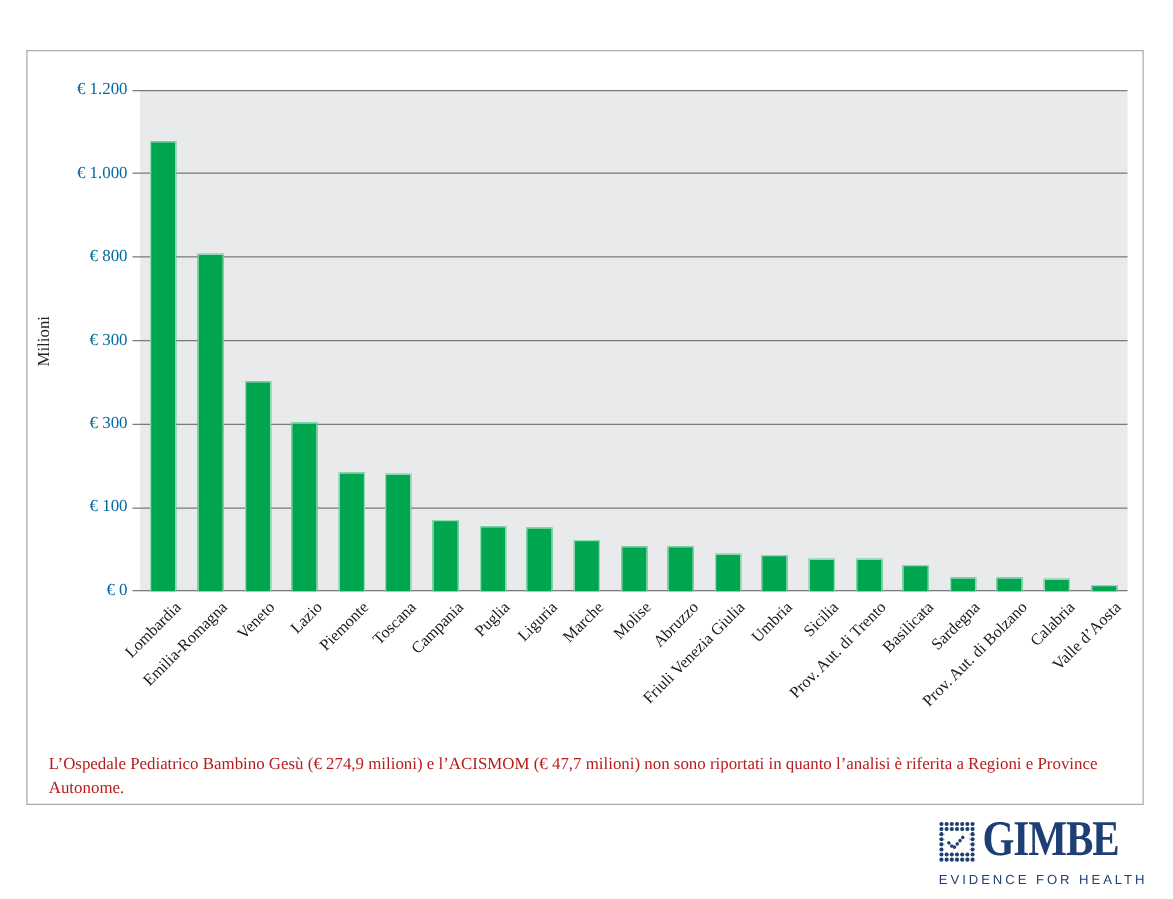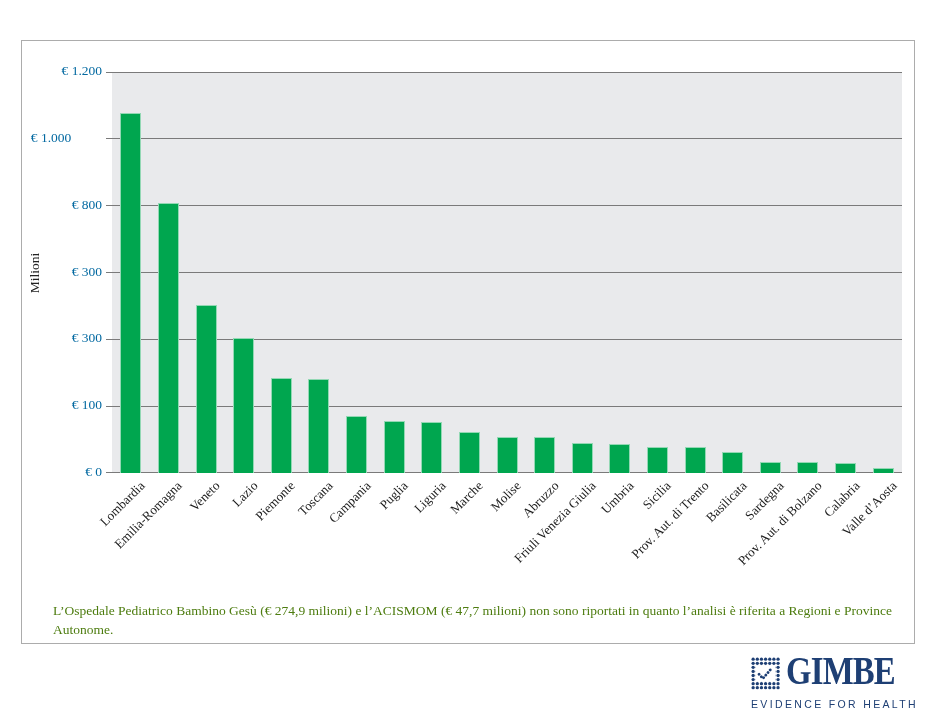--- a/index.html
+++ b/index.html
@@ -15,22 +15,22 @@
   .bar{position:absolute;bottom:0;width:21px;background:#00A64F;
        border:1px solid #93D8B4;border-bottom:none;box-sizing:border-box;z-index:2;}
   .ytick-label{position:absolute;left:0;width:102px;text-align:right;
        font-size:13.5px;color:#0369a1;white-space:nowrap;}
   .xtick-label{position:absolute;top:478px;width:180px;text-align:right;
        font-size:13px;color:#1a1a1a;white-space:nowrap;
        transform:rotate(-45deg);transform-origin:100% 0;}
   .y-axis-title{position:absolute;left:24px;top:72px;width:22px;height:401px;
        display:flex;align-items:center;justify-content:center;}
   .y-axis-title span{transform:rotate(-90deg);white-space:nowrap;font-size:13.5px;color:#222;}
-  .footnote{position:absolute;left:53px;top:602px;width:856px;
-       font-size:13.5px;line-height:1.4;color:#4d7c0f;}
+  .footnote{position:absolute;left:39px;top:602px;width:856px;
+       font-size:13.5px;line-height:1.4;color:#b91c1c;}
   .logo{position:absolute;left:751px;top:652px;width:168px;color:#1E3F74;}
   .logo-row{display:flex;align-items:flex-start;text-align:center;}
   .logo-brand{display:block;font-family:"Liberation Serif", serif;font-weight:bold;
        font-size:40px;line-height:0.93;letter-spacing:-1px;
        transform:scaleX(0.82);transform-origin:0 0;margin-left:6px;}
   .logo-tagline{margin-top:3px;font-family:"Liberation Sans", sans-serif;
        font-size:10.5px;font-weight:normal;letter-spacing:2.35px;white-space:nowrap;}
 </style>
 </head>
 <body>
@@ -69,21 +69,21 @@
       <div class="bar" title="Sicilia: € 79 milioni" style="left: 534.976px; height: 26.3992px; background: rgb(0, 166, 79);"></div>
       <div class="bar" title="Prov. Aut. di Trento: € 77 milioni" style="left: 572.595px; height: 25.7308px; background: rgb(0, 166, 79);"></div>
       <div class="bar" title="Basilicata: € 62 milioni" style="left: 610.214px; height: 20.7183px; background: rgb(0, 166, 79);"></div>
       <div class="bar" title="Sardegna: € 33 milioni" style="left: 647.833px; height: 11.0275px; background: rgb(0, 166, 79);"></div>
       <div class="bar" title="Prov. Aut. di Bolzano: € 32 milioni" style="left: 685.452px; height: 10.6933px; background: rgb(0, 166, 79);"></div>
       <div class="bar" title="Calabria: € 29 milioni" style="left: 723.071px; height: 9.69083px; background: rgb(0, 166, 79);"></div>
       <div class="bar" title="Valle d’Aosta: € 14 milioni" style="left: 760.69px; height: 4.67833px; background: rgb(0, 166, 79);"></div>
     </div>
   <div id="yticks">
       <div class="ytick-label" style="top: 63px;">€ 1.200</div>
-      <div class="ytick-label" style="top: 129.833px; text-align: center;">€ 1.000</div>
+      <div class="ytick-label" style="top: 129.833px;">€ 1.000</div>
       <div class="ytick-label" style="top: 196.667px;">€ 800</div>
       <div class="ytick-label" style="top: 263.5px;">€ 300</div>
       <div class="ytick-label" style="top: 330.333px;">€ 300</div>
       <div class="ytick-label" style="top: 397.167px;">€ 100</div>
       <div class="ytick-label" style="top: 464px;">€ 0</div>
     </div>
   <div id="xlabels">
       <div class="xtick-label" style="left: -43.1905px;">Lombardia</div>
       <div class="xtick-label" style="left: -5.57143px;">Emilia-Romagna</div>
       <div class="xtick-label" style="left: 32.0476px;">Veneto</div>

